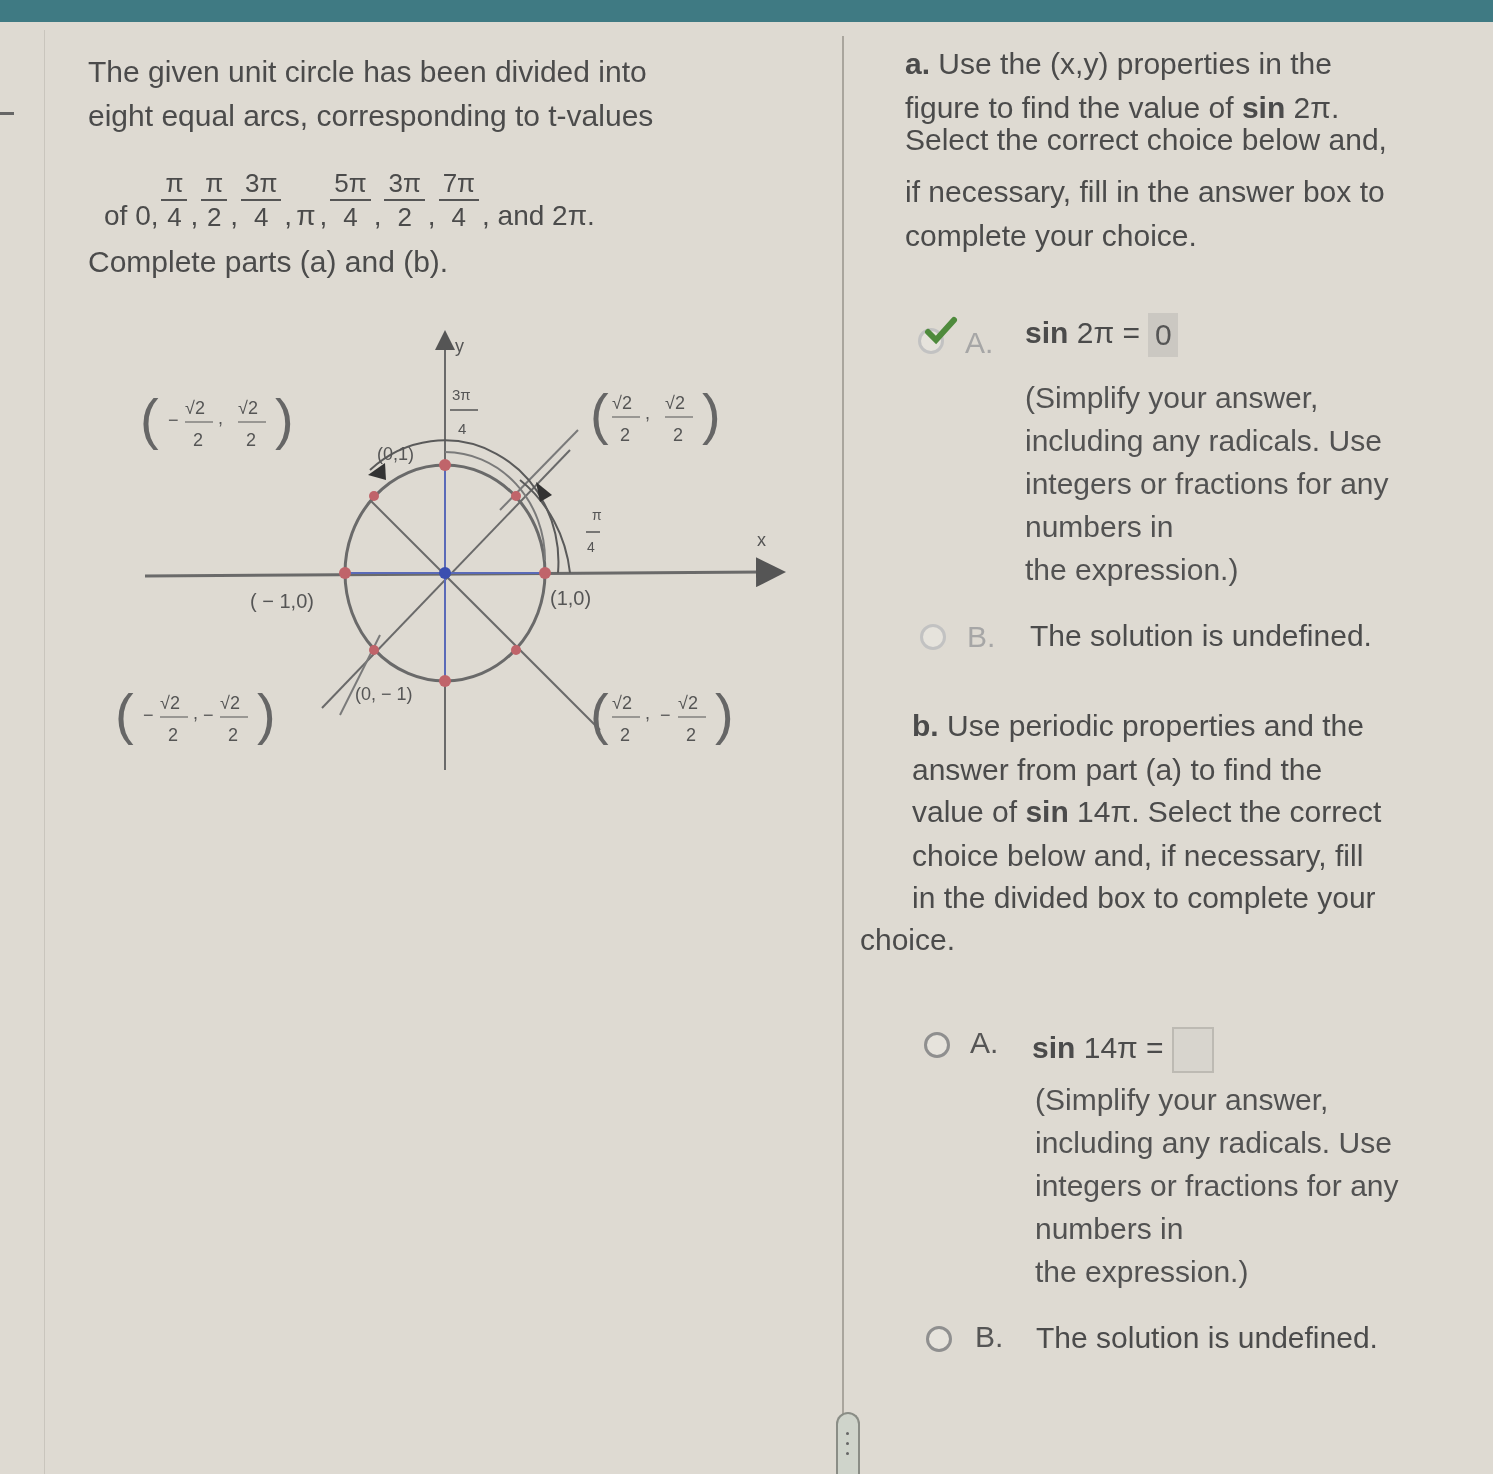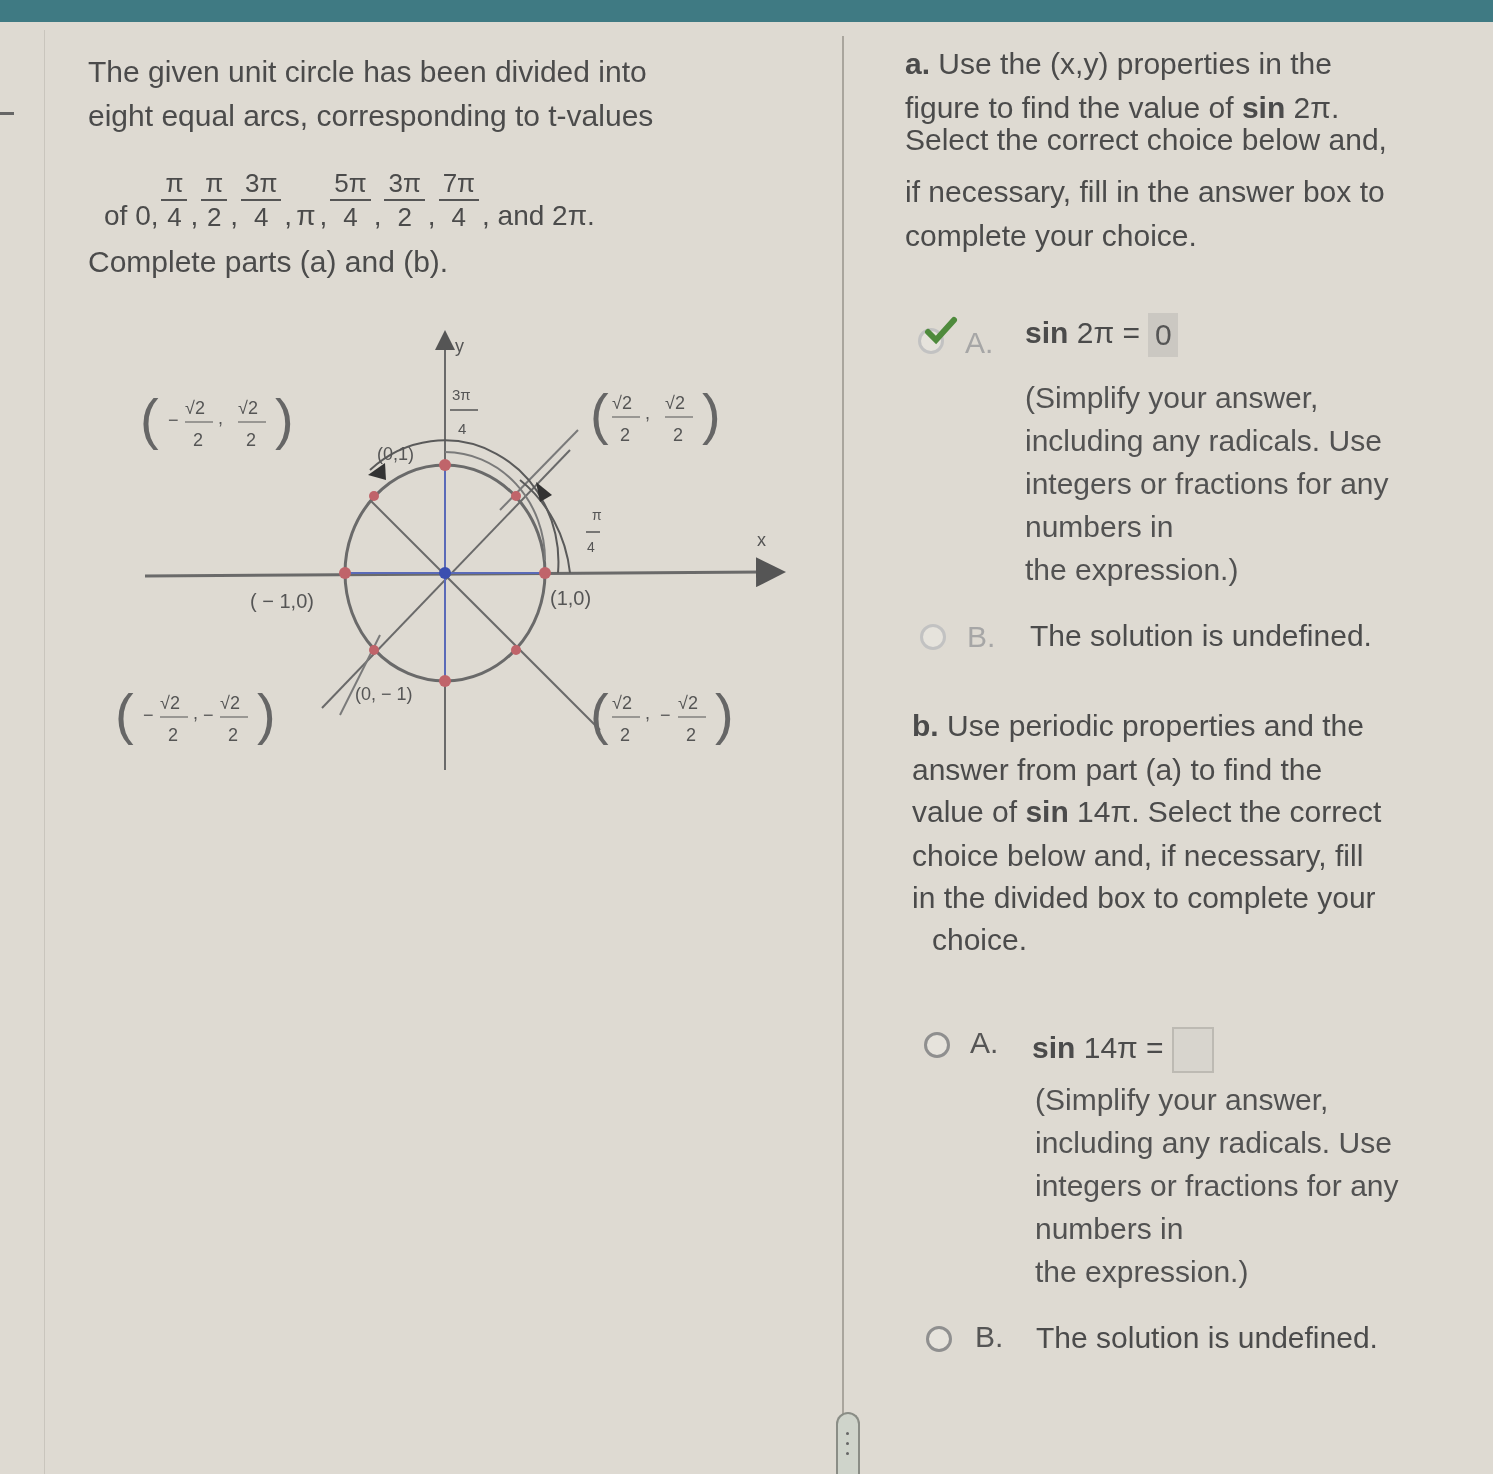--- a/index.html
+++ b/index.html
@@ -203,21 +203,21 @@
   <div class="label faint" style="left:967px;top:620px">B.</div>
   <div class="txt" style="left:1030px;top:614px">The solution is undefined.</div>
 </div>
 
 <div>
   <div class="txt" style="left:912px;top:704px"><span class="bold">b.</span><span> Use periodic properties and the</span></div>
   <div class="txt" style="left:912px;top:748px">answer from part (a) to find the</div>
   <div class="txt" style="left:912px;top:790px"><span>value of </span><span class="bold">sin</span><span> 14π. Select the correct</span></div>
   <div class="txt" style="left:912px;top:834px">choice below and, if necessary, fill</div>
   <div class="txt" style="left:912px;top:876px">in the divided box to complete your</div>
-  <div class="txt" style="left:932px;top:918px">choice.</div>
+  <div class="txt" style="left:860px;top:918px">choice.</div>
 
   <div class="radio" style="left:924px;top:1032px"></div>
   <div class="label" style="left:970px;top:1026px">A.</div>
   <div class="txt" style="left:1032px;top:1026px"><span class="bold">sin</span><span> 14π = </span><span class="ansbox empty"></span></div>
   <div class="note" style="left:1035px;top:1078px">
     <div>(Simplify your answer,</div>
     <div>including any radicals. Use</div>
     <div>integers or fractions for any</div>
     <div>numbers in</div>
     <div>the expression.)</div>

